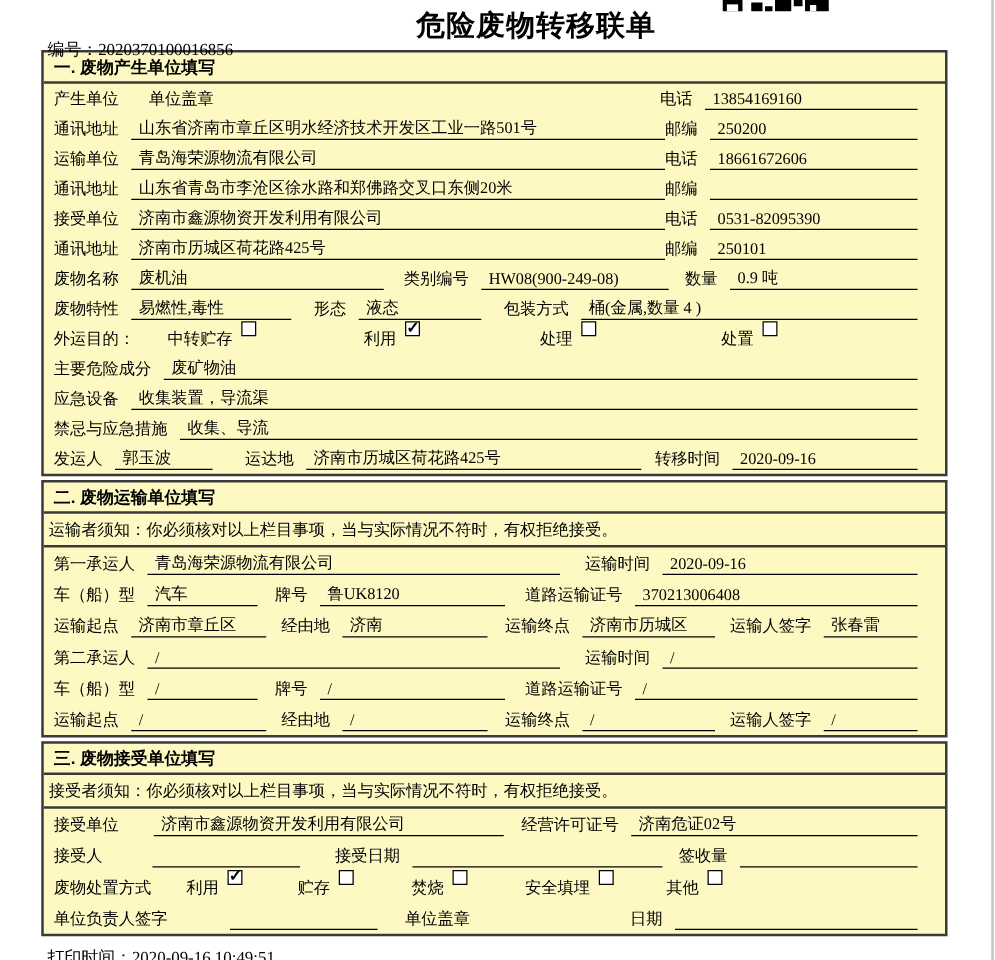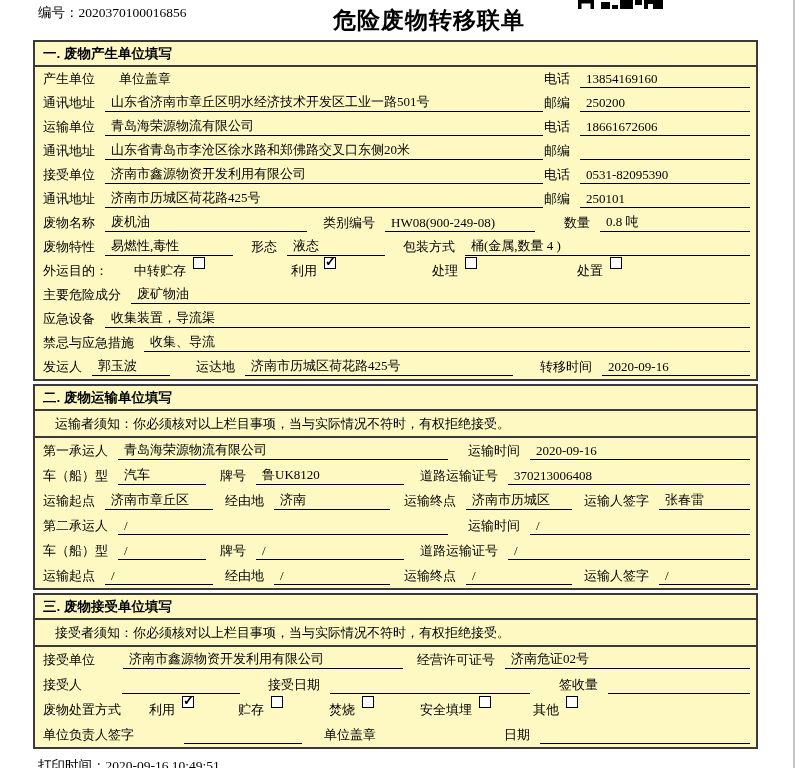--- a/index.html
+++ b/index.html
@@ -6,38 +6,38 @@
   body { background:#fff; }
   .page {
     position:relative; width:796px; height:768px; background:#ffffff;
     color:#000; font-family:"Liberation Serif","DejaVu Serif",serif;
     overflow:hidden;
   }
   .right-edge { position:absolute; top:0; right:1px; width:2px; height:100%; background:#c4c4c4; }
   .qr-frag { position:absolute; top:0; left:578px; width:86px; height:10px; }
 
   .hdr { position:relative; height:40px; }
-  .serial { position:absolute; left:38px; top:4px; font-size:13.5px; }
+  .serial { position:absolute; left:38px; top:31px; font-size:13.5px; }
   .doc-title {
     position:absolute; left:333px; top:5px; font-size:23px; font-weight:bold;
     font-family:"Liberation Sans","DejaVu Sans",sans-serif; letter-spacing:1px;
   }
 
   .box { margin:0 0 3px 33px; width:725px; border:2px solid #3a3a3a; background:#fef9c3; }
   .sec-title {
     height:25px; line-height:24px; padding:0 8px; font-size:13.5px; font-weight:bold;
     font-family:"Liberation Sans","DejaVu Sans",sans-serif;
     border-bottom:2px solid #3a3a3a;
   }
   .notice {
-    height:27px; line-height:26px; padding:0 20px; font-size:13px;
+    height:27px; line-height:26px; padding:0 4px; font-size:13px;
     border-bottom:2px solid #3a3a3a; white-space:nowrap;
   }
   .row {
-    display:flex; align-items:flex-end; height:24px; padding:0 6px 3px 8px;
+    display:flex; align-items:flex-end; height:24px; padding:0 22px 3px 8px;
     font-size:13px; white-space:nowrap;
   }
   .box2 .row, .box3 .row { height:25px; }
   .lbl { margin-right:10px; white-space:nowrap; }
   .val {
     display:inline-block; border-bottom:1px solid #000; padding:0 5px 0 6px;
     white-space:nowrap; overflow:hidden; min-height:16px;
   }
   .flex { flex:1; }
   .mla { margin-left:auto; }
@@ -121,21 +121,21 @@
       <span class="lbl mla">邮编</span>
       <span class="val" style="width:170px">250101</span>
     </div>
 
     <div class="row">
       <span class="lbl">废物名称</span>
       <span class="val" style="width:202px">废机油</span>
       <span class="lbl" style="margin-left:16px">类别编号</span>
       <span class="val" style="width:150px">HW08(900-249-08)</span>
       <span class="lbl mla">数量</span>
-      <span class="val" style="width:150px">0.8 吨</span>
+      <span class="val" style="width:150px">0.9 吨</span>
     </div>
 
     <div class="row">
       <span class="lbl">废物特性</span>
       <span class="val" style="width:128px">易燃性,毒性</span>
       <span class="lbl" style="margin-left:18px">形态</span>
       <span class="val" style="width:98px">液态</span>
       <span class="lbl" style="margin-left:18px">包装方式</span>
       <span class="val flex">桶(金属,数量 4 )</span>
     </div>

